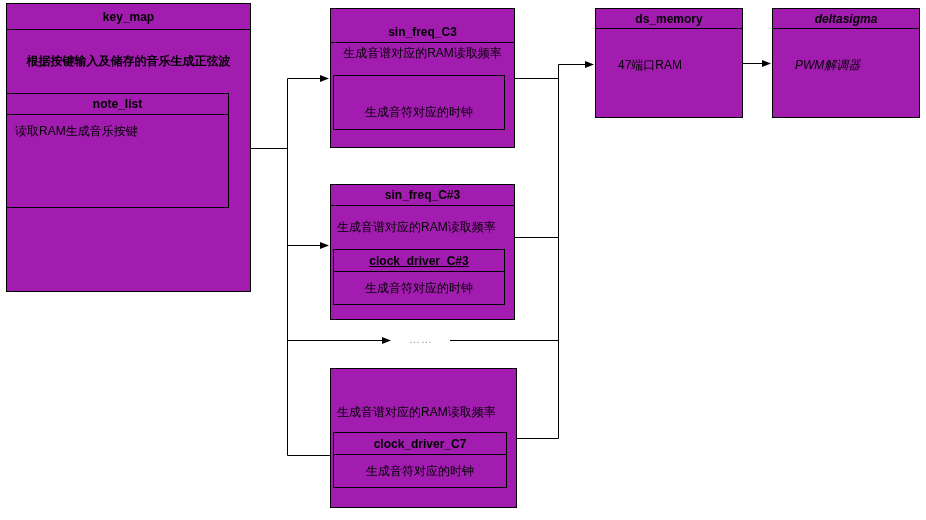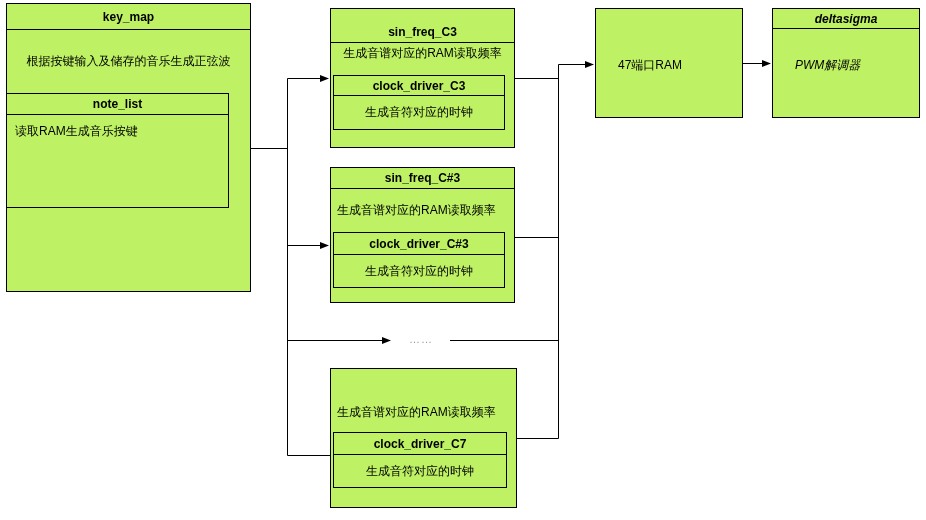--- a/index.html
+++ b/index.html
@@ -17,21 +17,21 @@
     overflow: hidden;
   }
   .wires {
     position: absolute;
     left: 0;
     top: 0;
     pointer-events: none;
   }
   .box {
     position: absolute;
-    background: #bef264;
+    background: #a21caf;
     border: 1px solid #000000;
     box-sizing: border-box;
   }
   .box-title {
     border-bottom: 1px solid #000000;
     font-weight: bold;
     font-size: 12px;
     display: flex;
     align-items: center;
     justify-content: center;
@@ -46,20 +46,21 @@
     align-items: center;
     font-size: 12px;
     box-sizing: border-box;
     white-space: nowrap;
   }
   .center-h { justify-content: center; }
   .two-line {
     text-align: center;
     line-height: 17px;
     white-space: normal;
+    font-weight: bold;
   }
   .ellipsis {
     position: absolute;
     font-size: 11px;
     line-height: 11px;
     text-align: center;
     letter-spacing: 1px;
   }
 </style>
 </head>
@@ -101,45 +102,45 @@
       <div class="body" style="top:21px;height:33px;padding-left:8px;">读取RAM生成音乐按键</div>
 
     </div>
 
   </div>
 
   <div class="box" style="left:330px;top:8px;width:185px;height:140px;">
     <div class="box-title" style="height:22px;margin-top:12px;">sin_freq_C3</div>
     <div class="body center-h" style="top:22px;height:44px;">生成音谱对应的RAM读取频率</div>
     <div class="box" style="left:2px;top:66px;width:172px;height:55px;">
-      <div class="box-title" style="height:20px;">clock_driver_C3</div>
       <div class="body center-h" style="top:20px;bottom:0;">生成音符对应的时钟</div>
     </div>
   </div>
 
-  <div class="box" style="left:330px;top:167px;width:185px;height:136px;">
+  <div class="box" style="left:330px;top:184px;width:185px;height:136px;">
     <div class="box-title" style="height:21px;">sin_freq_C#3</div>
     <div class="body" style="top:21px;height:43px;padding-left:6px;">生成音谱对应的RAM读取频率</div>
-    <div class="box" style="left:2px;top:64px;width:172px;height:56px;">
+    <div class="box" style="left:2px;top:64px;width:172px;height:56px;text-decoration:underline;">
       <div class="box-title" style="height:22px;">clock_driver_C#3</div>
       <div class="body center-h" style="top:22px;bottom:0;">生成音符对应的时钟</div>
     </div>
   </div>
 
   <div class="ellipsis" style="left:398px;top:334px;width:46px;color:#999999;">……</div>
 
   <div class="box" style="left:330px;top:368px;width:187px;height:140px;">
     <div class="body" style="top:22px;height:42px;padding-left:6px;">生成音谱对应的RAM读取频率</div>
     <div class="box" style="left:2px;top:63px;width:174px;height:56px;">
       <div class="box-title" style="height:22px;">clock_driver_C7</div>
       <div class="body center-h" style="top:22px;bottom:0;">生成音符对应的时钟</div>
     </div>
   </div>
 
   <div class="box" style="left:595px;top:8px;width:148px;height:110px;">
+    <div class="box-title" style="height:20px;">ds_memory</div>
     <div class="body" style="top:20px;height:72px;padding-left:22px;">47端口RAM</div>
   </div>
 
   <div class="box" style="left:772px;top:8px;width:148px;height:110px;font-style:italic;">
     <div class="box-title" style="height:20px;">deltasigma</div>
     <div class="body" style="top:20px;height:72px;padding-left:22px;">PWM解调器</div>
   </div>
 
 </div>
 

